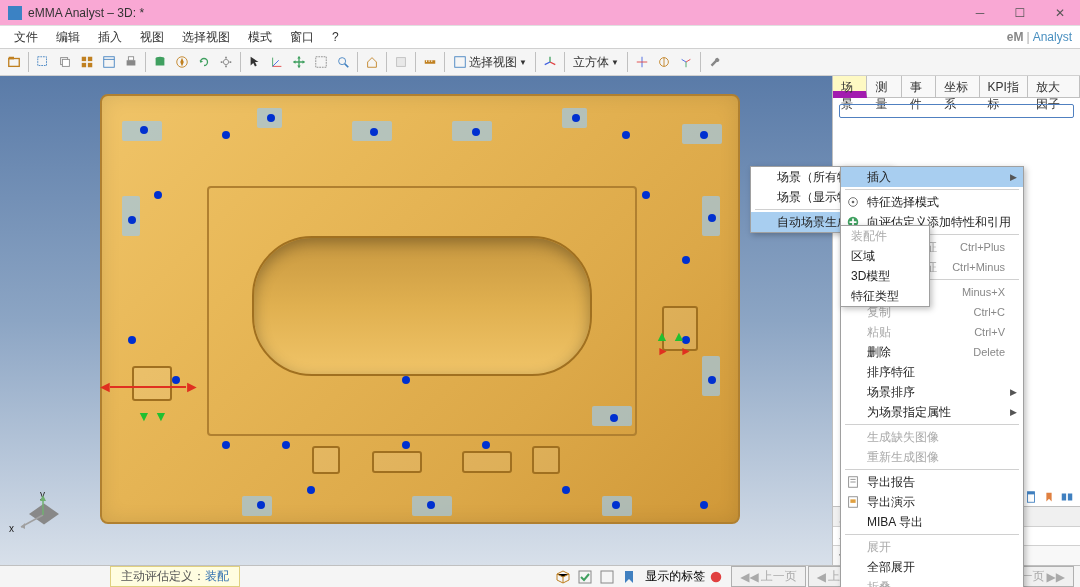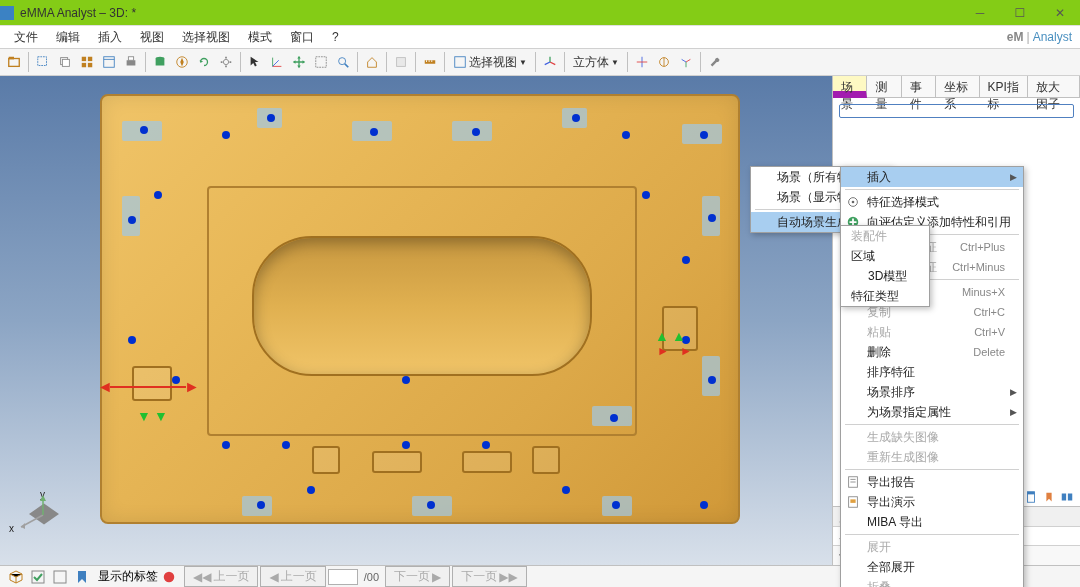--- a/index.html
+++ b/index.html
@@ -1,18 +1,18 @@
 <!DOCTYPE html>
 <html><head>
 <meta charset="utf-8">
 <style>
 * { box-sizing: border-box; margin: 0; padding: 0; font-family: "Microsoft YaHei", "Segoe UI", sans-serif; font-size: 12px; }
 html, body { width: 1080px; height: 587px; overflow: hidden; background: #fff; }
 
-.titlebar { height: 26px; background: #84cc16; display: flex; align-items: center; border-bottom: 1px solid #e0e0e0; }
+.titlebar { height: 26px; background: #f9a8d4; display: flex; align-items: center; padding-left: 8px; border-bottom: 1px solid #e0e0e0; }
 .titlebar .app-icon { width: 14px; height: 14px; background: #3b82c4; margin-right: 6px; }
 .titlebar .title { flex: 1; color: #333; }
 .titlebar .win-btns { display: flex; }
 .titlebar .win-btn { width: 40px; height: 26px; display: flex; align-items: center; justify-content: center; color: #555; }
 
 .menubar { height: 22px; background: #fff; display: flex; align-items: center; padding-left: 6px; gap: 2px; position: relative; }
 .menubar .menu-item { padding: 2px 8px; color: #333; }
 .brand { position: absolute; right: 8px; top: 2px; font-size: 14px; margin-left: 29px; }
 .brand .em { color: #888; font-weight: bold; }
 .brand .sep { color: #aaa; margin: 0 3px; }
@@ -516,26 +516,31 @@
       </div>
     <div class="cm-item disabled">
         <span>折叠</span>
       </div>
 
   </div>
 
   <div class="context-menu sub2">
     <div class="cm-item disabled" style="padding-left:10px">装配件</div>
     <div class="cm-item" style="padding-left:10px">区域</div>
-    <div class="cm-item" style="padding-left:27px">3D模型</div>
+    <div class="cm-item" style="padding-left:10px">3D模型</div>
     <div class="cm-item" style="padding-left:10px">特征类型</div>
   </div>
 </div>
 
 <div class="statusbar">
+  <div class="status-left">
+    <div class="status-label">
+      <span>主动评估定义：</span><span style="color:#3070b0">装配</span>
+    </div>
+  </div>
   <div class="status-icons">
     <svg class="status-icon" viewBox="0 0 16 16">
         <path d="M8 2 L14 5 L14 11 L8 14 L2 11 L2 5 Z" fill="none" stroke="#c08020"></path>
         <path d="M2 5 L8 8 L14 5 M8 8 L8 14" stroke="#c08020"></path>
       </svg>
     <svg class="status-icon" viewBox="0 0 16 16">
         <rect x="2" y="2" width="12" height="12" fill="none" stroke="#888"></rect>
         <path d="M4 8 L7 11 L12 5" stroke="#40a060" stroke-width="2" fill="none"></path>
       </svg>
     <svg class="status-icon" viewBox="0 0 16 16">

